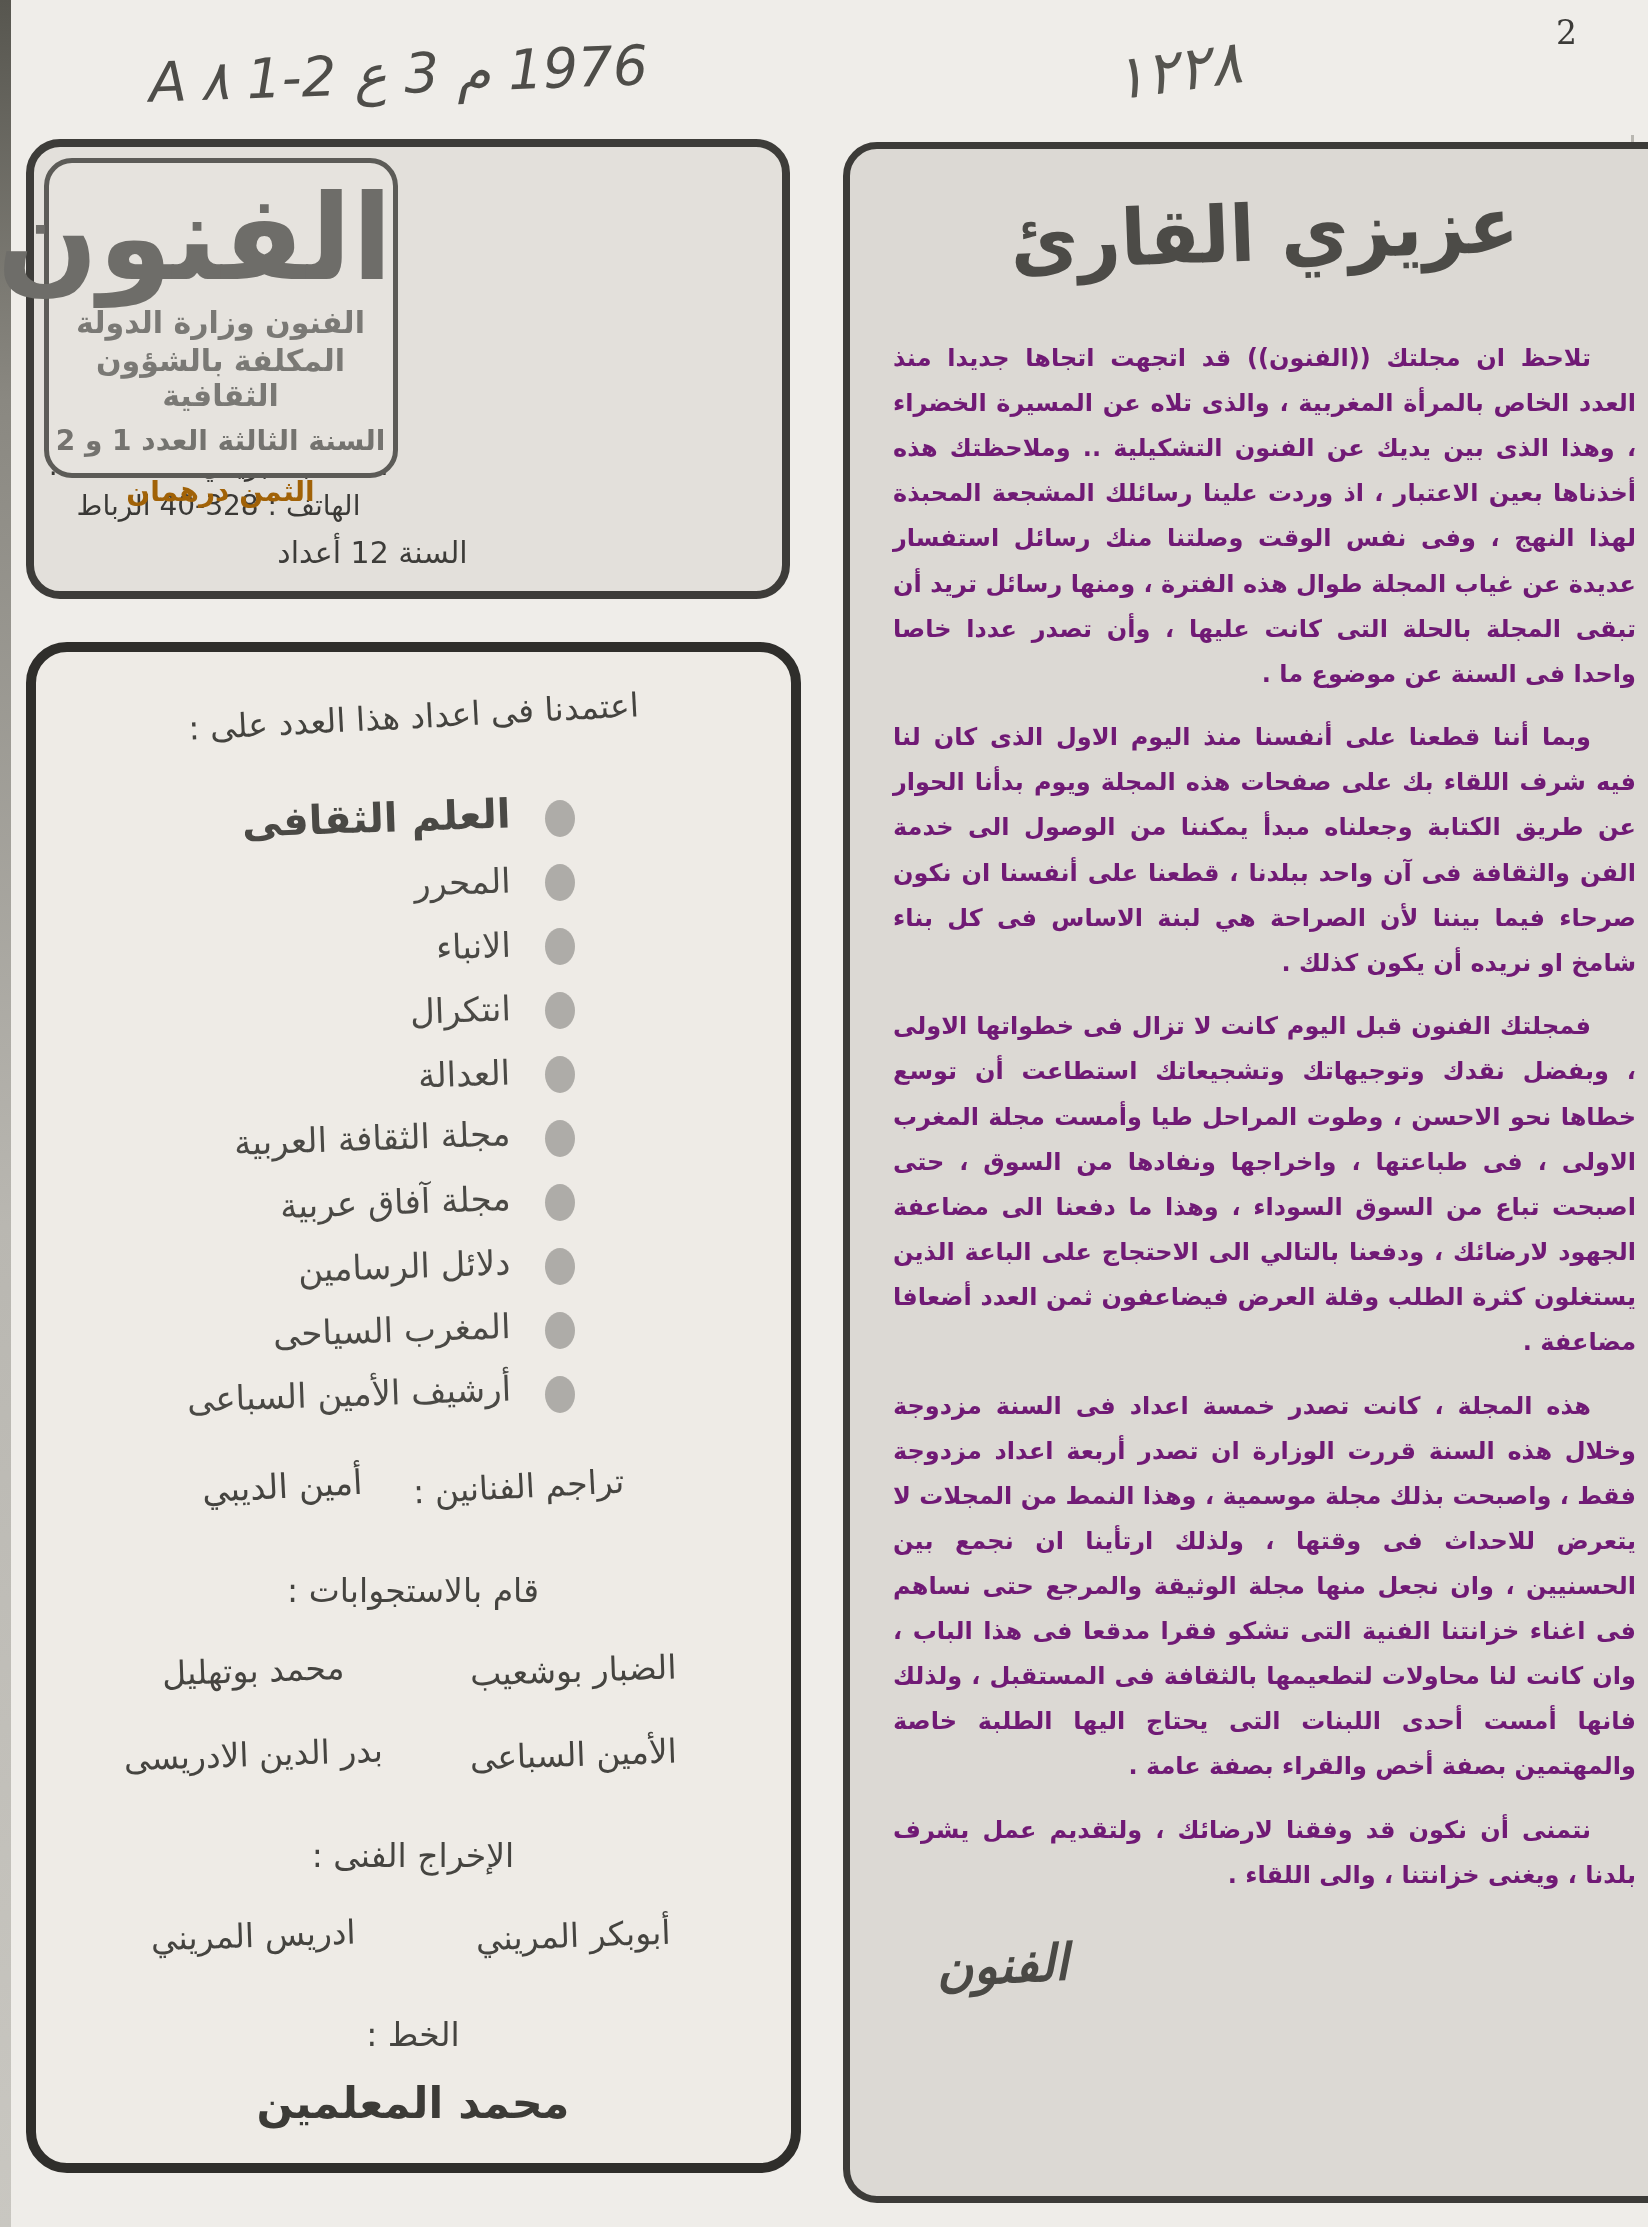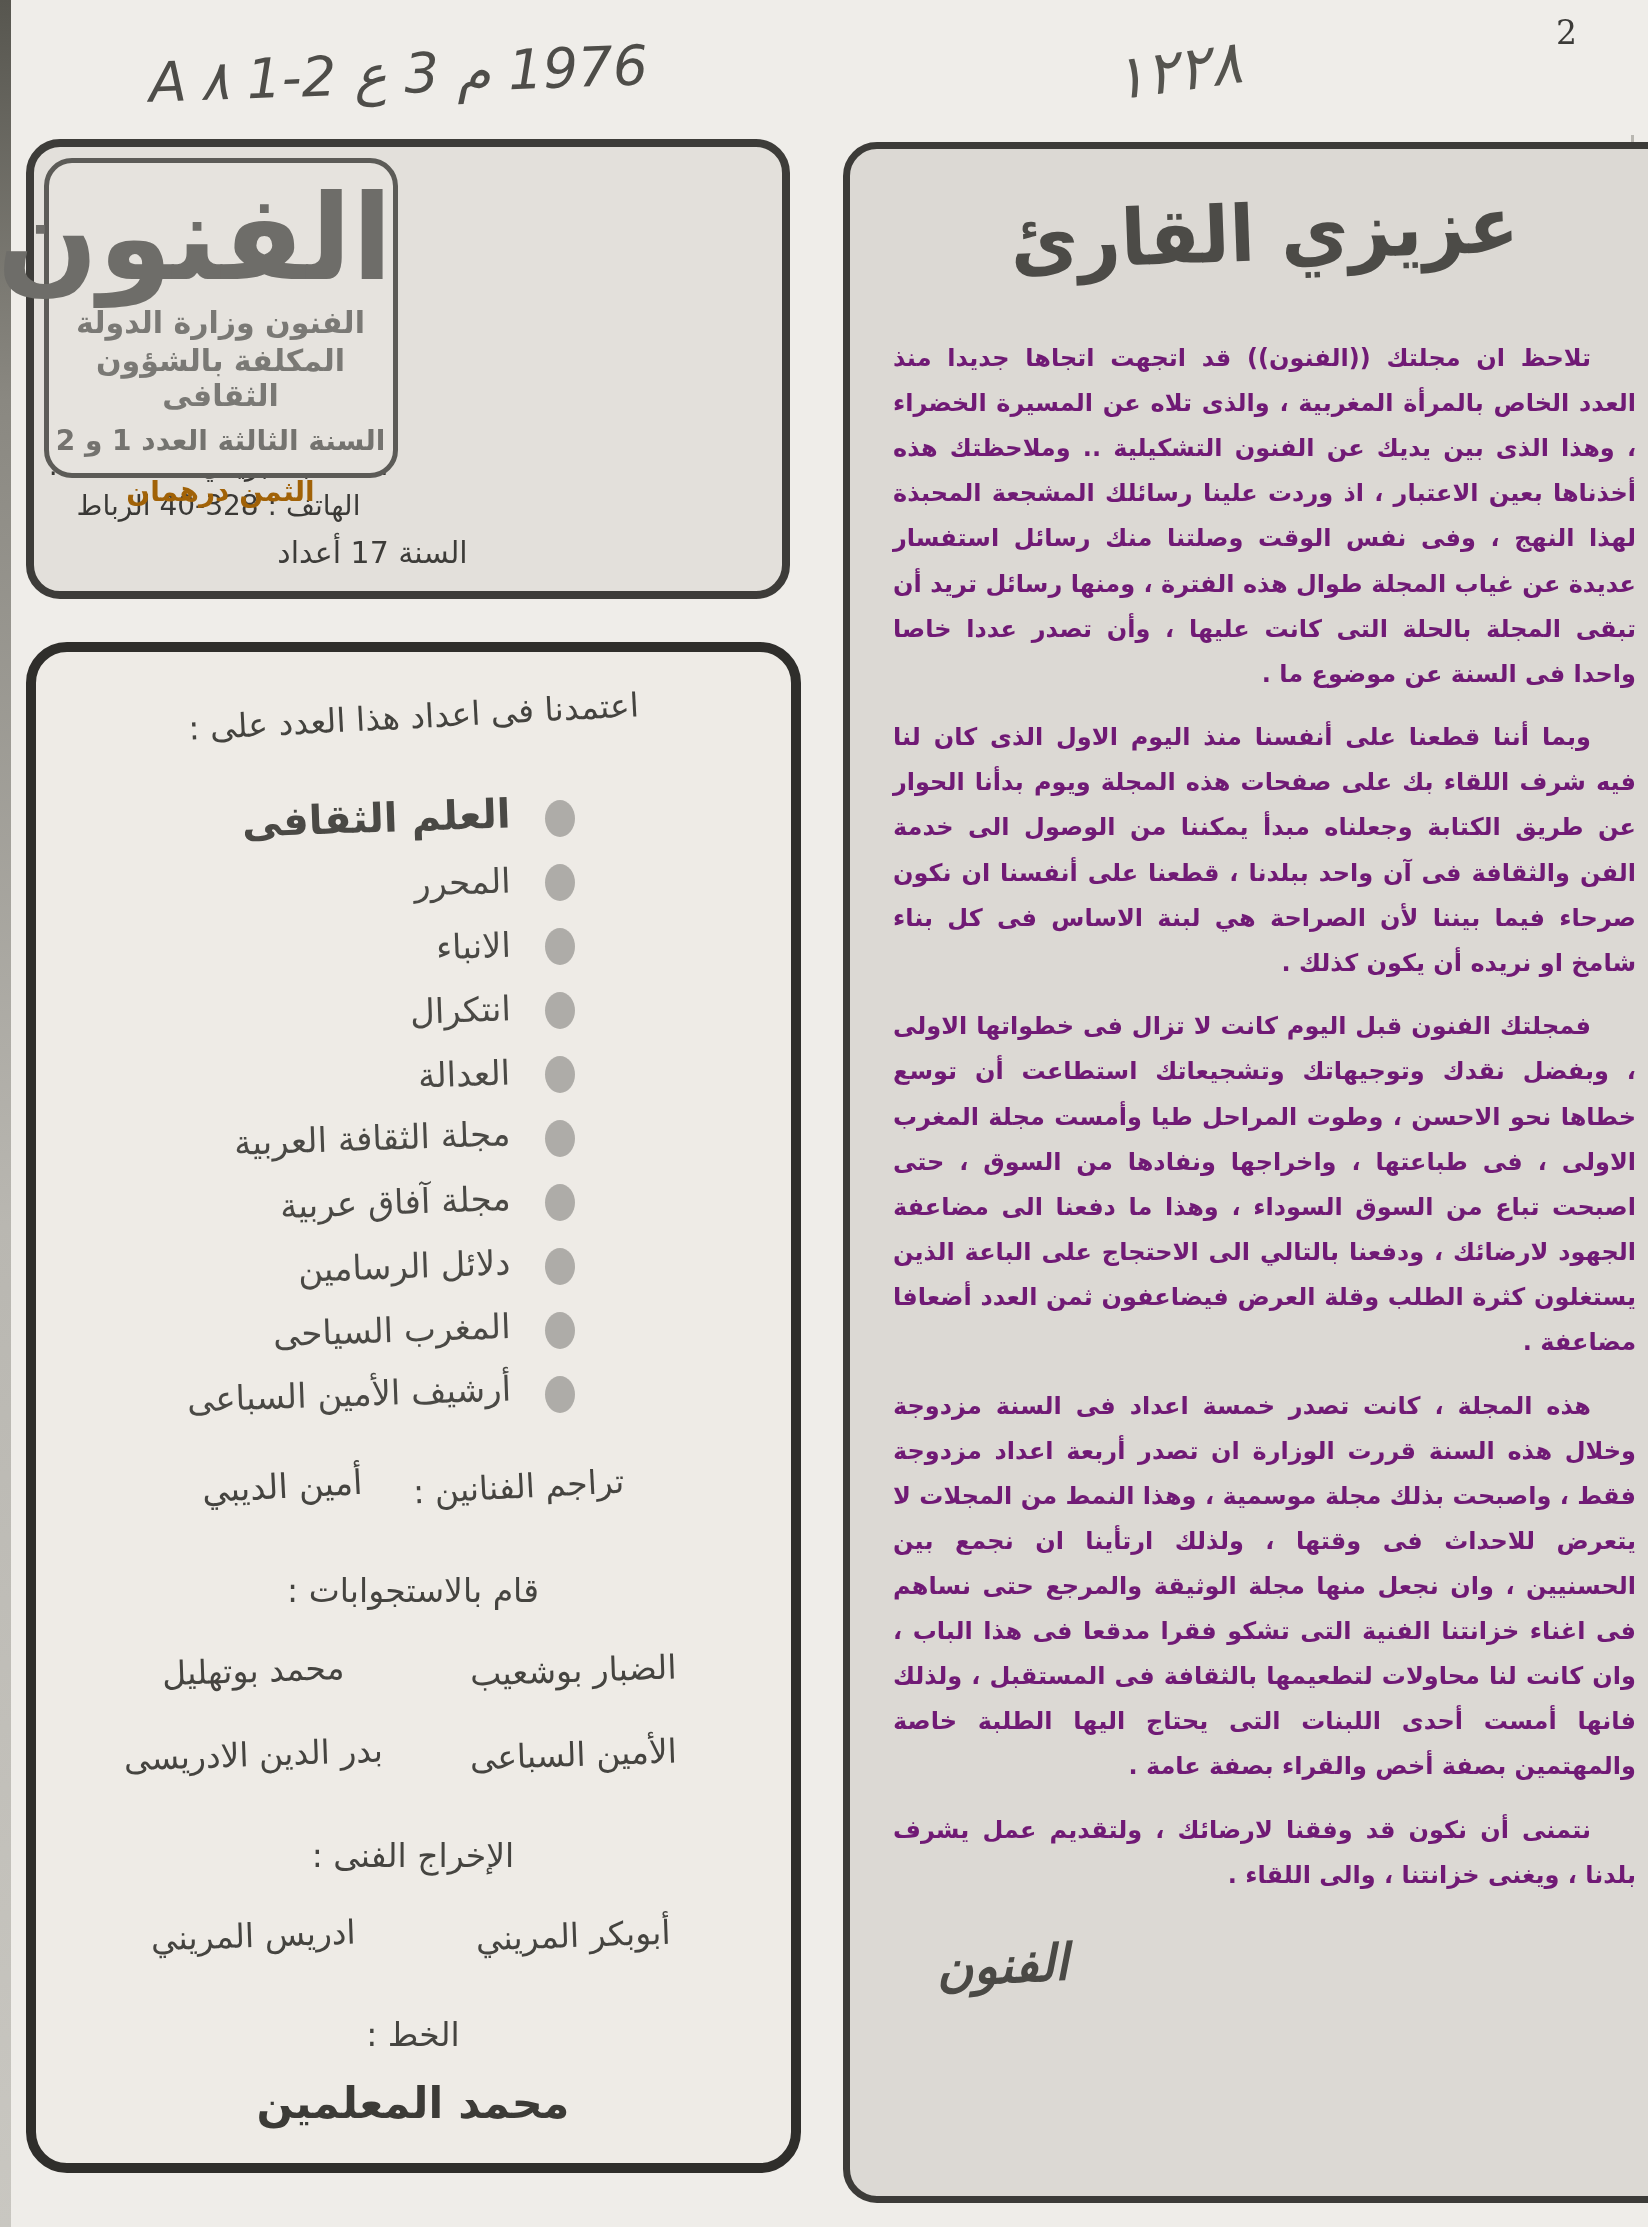--- a/index.html
+++ b/index.html
@@ -100,26 +100,26 @@
       <div class="address-label">عنوان المراسلة</div>
       <div class="address-line">وزارة الدولة المكلفة بالشؤون</div>
       <div class="address-line">الثقافية . شارع غاندى - الرباط</div>
       <div class="postal-line">الحساب البريدي : 132128 .</div>
       <div class="phone-line">الهاتف : 328-40 الرباط</div>
     </div>
 
     <div class="logo-box">
       <div class="logo-title">الفنون</div>
       <div class="logo-sub">الفنون وزارة الدولة</div>
-      <div class="logo-sub2">المكلفة بالشؤون الثقافى</div>
+      <div class="logo-sub2">المكلفة بالشؤون الثقافية</div>
       <div class="logo-issue">السنة الثالثة العدد 1 و 2</div>
       <div class="logo-price">الثمن درهمان</div>
     </div>
 
-    <div class="subs-line2">السنة 17 أعداد</div>
+    <div class="subs-line2">السنة 12 أعداد</div>
   </div>
 
   <div class="credits-box">
     <div class="credits-header">اعتمدنا فى اعداد هذا العدد على :</div>
 
     <div class="sources">
       <div class="src-row">
         <span class="bullet-icon"></span>
         <span class="src-label">العلم الثقافى</span>
       </div>

